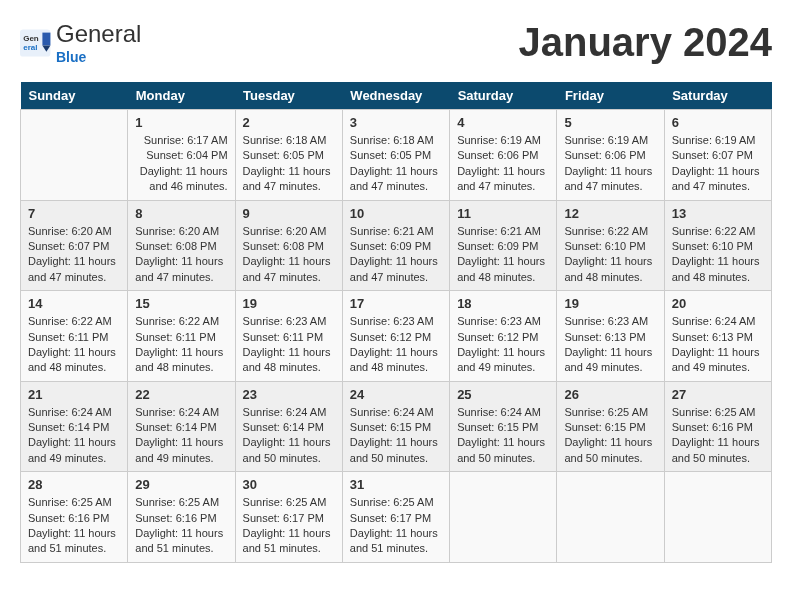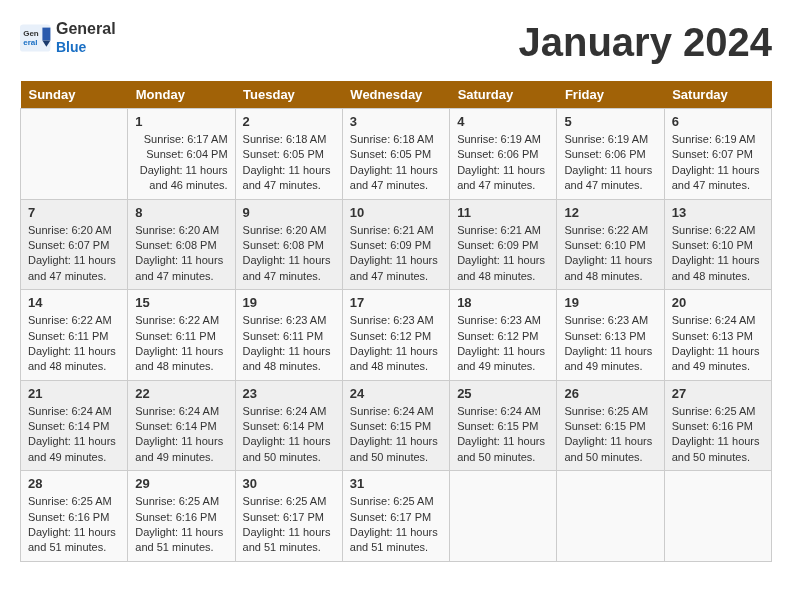--- a/index.html
+++ b/index.html
@@ -16,22 +16,22 @@
       align-items: flex-start;
       margin-bottom: 16px;
     }
     .logo {
       display: flex;
       align-items: center;
       gap: 4px;
       justify-content: center;
     }
     .logo-text-general {
-      font-size: 16px;
-      font-weight: bold;
+      font-size: 24px;
+      font-weight: normal;
       color: #333;
     }
     .logo-text-blue {
       font-size: 14px;
       font-weight: bold;
       color: #1a6fc4;
     }
     .logo-icon {
       width: 32px;
       height: 28px;
@@ -47,21 +47,21 @@
     .subtitle {
       font-size: 16px;
       color: #555;
     }
     table {
       width: 100%;
       border-collapse: collapse;
       font-size: 11.5px;
     }
     thead tr th {
-      background-color: #a16207;
+      background-color: #0c4a6e;
       color: #fff;
       padding: 6px 8px;
       text-align: left;
       font-size: 13px;
       font-weight: bold;
     }
     tbody tr td {
       vertical-align: top;
       padding: 5px 7px;
       border: 1px solid #ccc;

